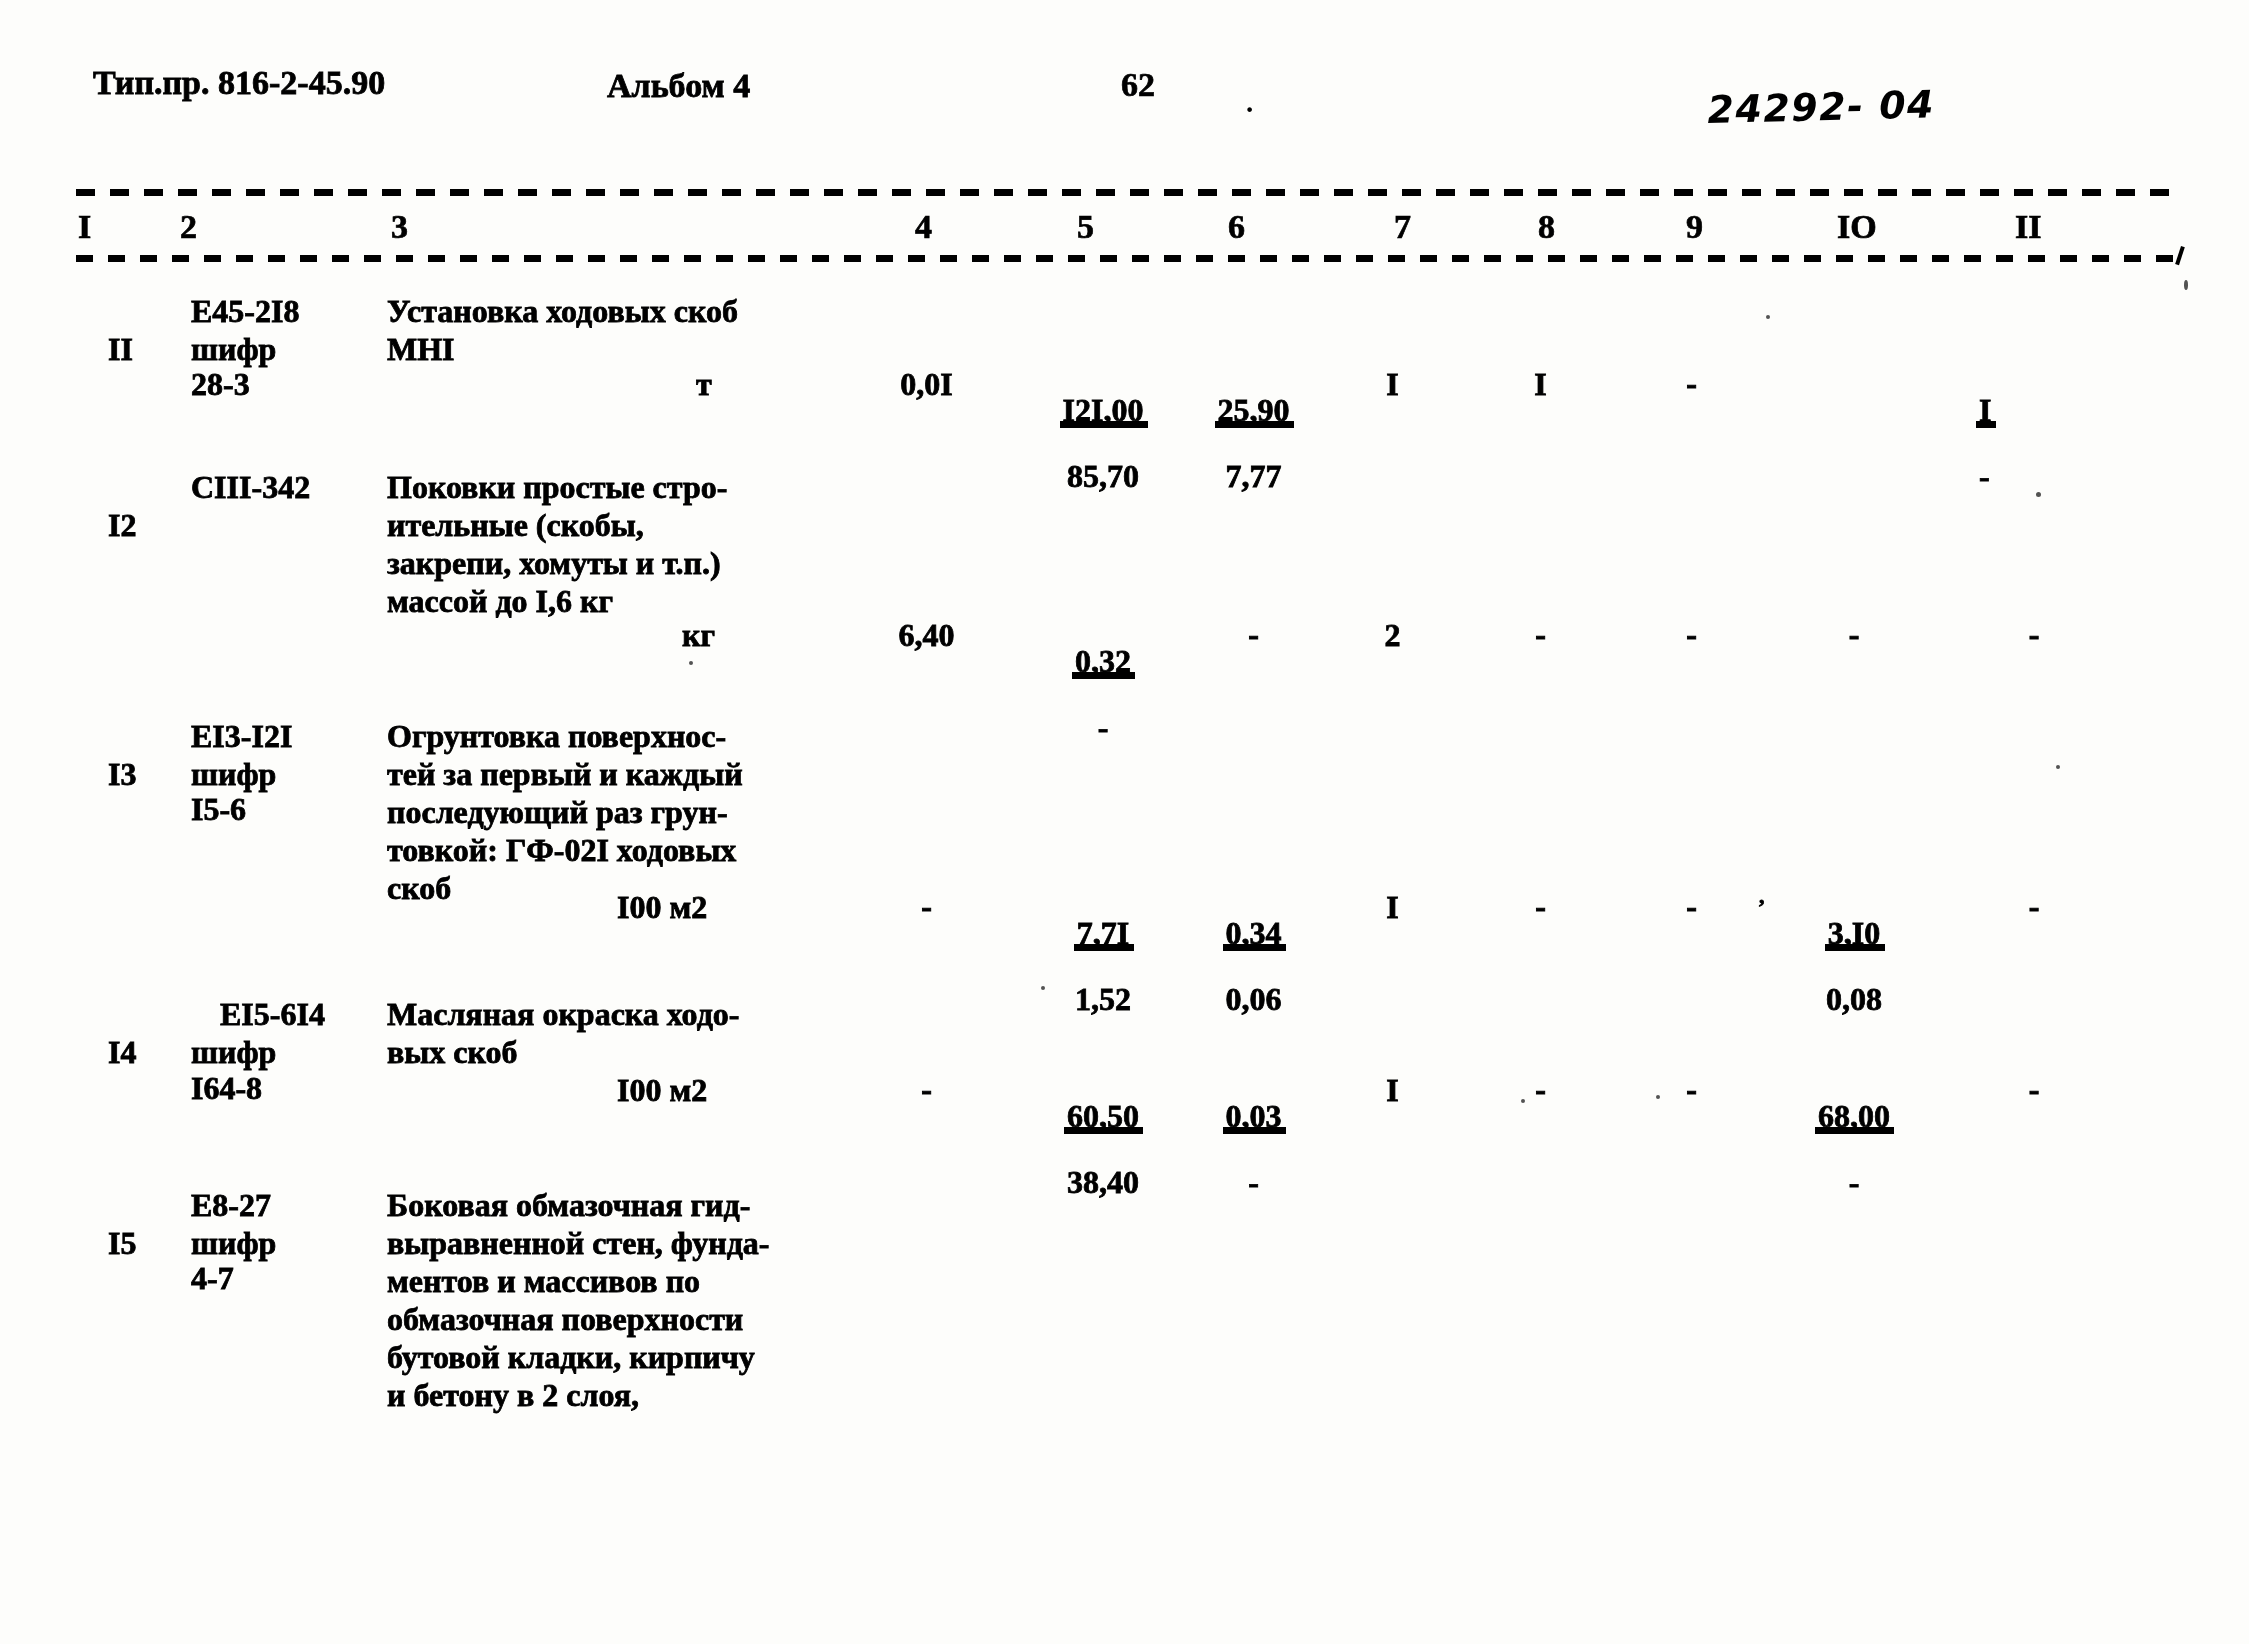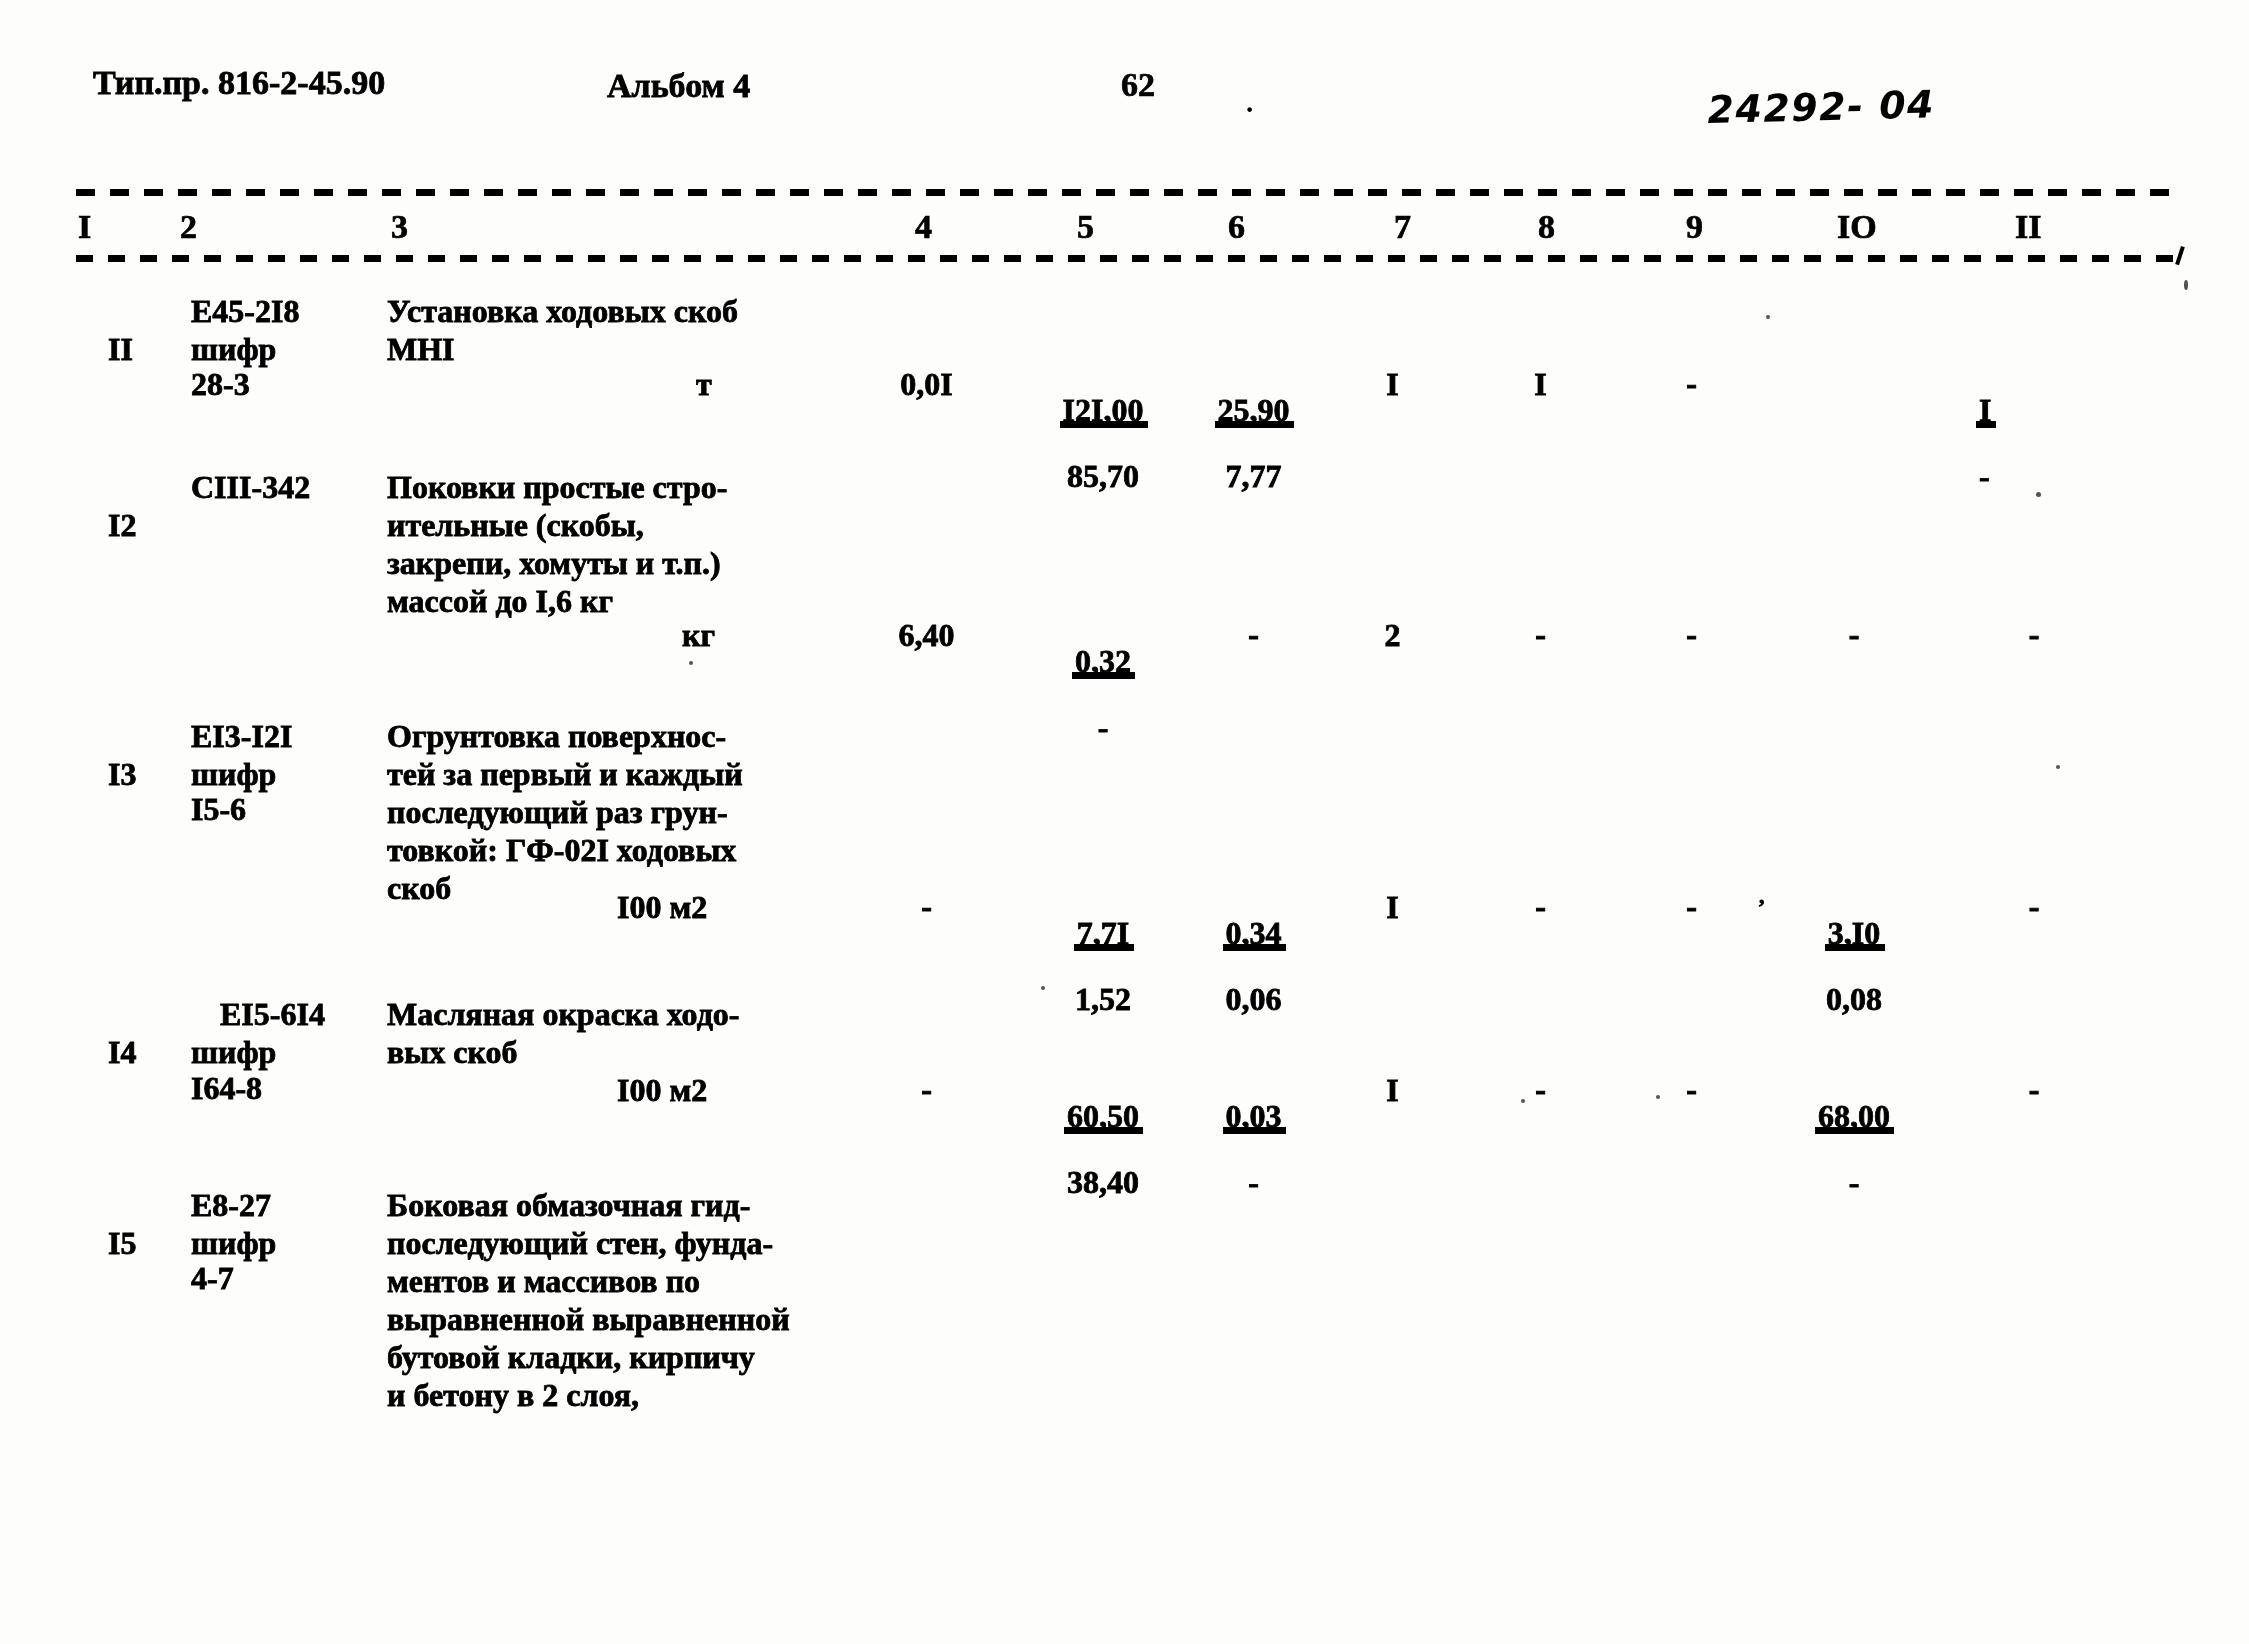--- a/index.html
+++ b/index.html
@@ -301,23 +301,23 @@
   <div class="abs dash-cell" style="left:1979px; top:1071px; width:110px;">-</div>
 
   <div class="abs tt" style="left:76px; top:1186px;">
     <span>I5</span>
   </div>
   <div class="abs tt" style="left:191px; top:1186px;">E8-27</div>
   <div class="abs tt" style="left:191px; top:1224px;">шифр</div>
   <div class="abs tt" style="left:191px; top:1259px;">4-7</div>
 
   <div class="abs tt" style="left:387px; top:1186px;">Боковая обмазочная гид-</div>
-  <div class="abs tt" style="left:387px; top:1224px;">последующий стен, фунда-</div>
+  <div class="abs tt" style="left:387px; top:1224px;">выравненной стен, фунда-</div>
   <div class="abs tt" style="left:387px; top:1262px;">ментов и массивов по</div>
-  <div class="abs tt" style="left:387px; top:1300px;">выравненной выравненной</div>
+  <div class="abs tt" style="left:387px; top:1300px;">обмазочная поверхности</div>
   <div class="abs tt" style="left:387px; top:1338px;">бутовой кладки, кирпичу</div>
   <div class="abs tt" style="left:387px; top:1376px;">и бетону в 2 слоя,</div>
 
   <div class="speck" style="left:2036px; top:492px; width:5.1px; height:5.1px;"></div>
   <div class="speck" style="left:2056px; top:765px; width:4.4px; height:4.4px;"></div>
   <div class="speck" style="left:689px; top:661px; width:4.4px; height:4.4px;"></div>
   <div class="speck" style="left:1656px; top:1095px; width:4.4px; height:4.4px;"></div>
   <div class="speck" style="left:1521px; top:1099px; width:4.4px; height:4.4px;"></div>
   <div class="speck" style="left:2184px; top:280px; width:4.4px; height:10.3px;"></div>
   <div class="speck" style="left:1766px; top:315px; width:4.4px; height:4.4px;"></div>

